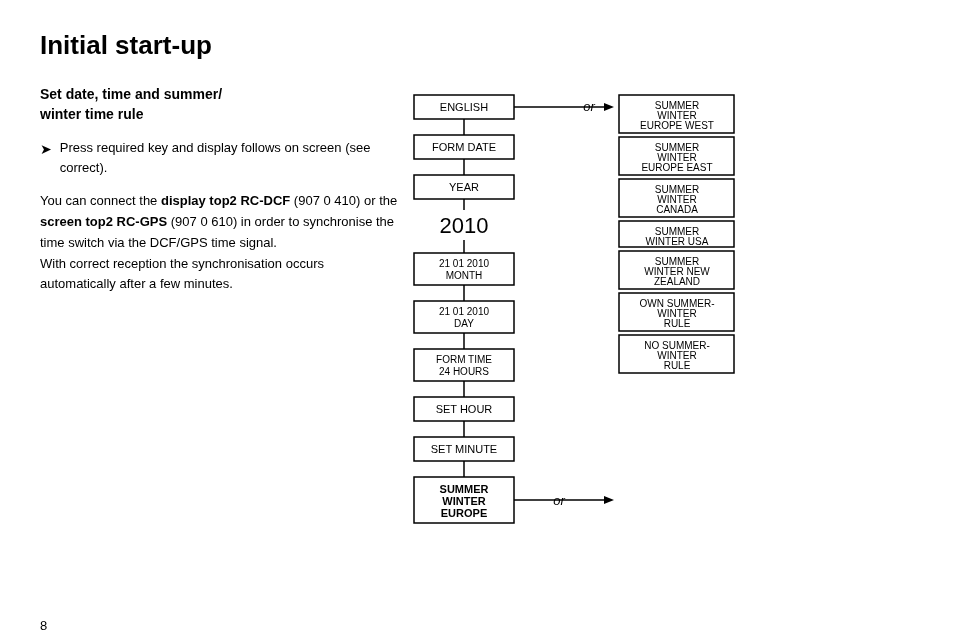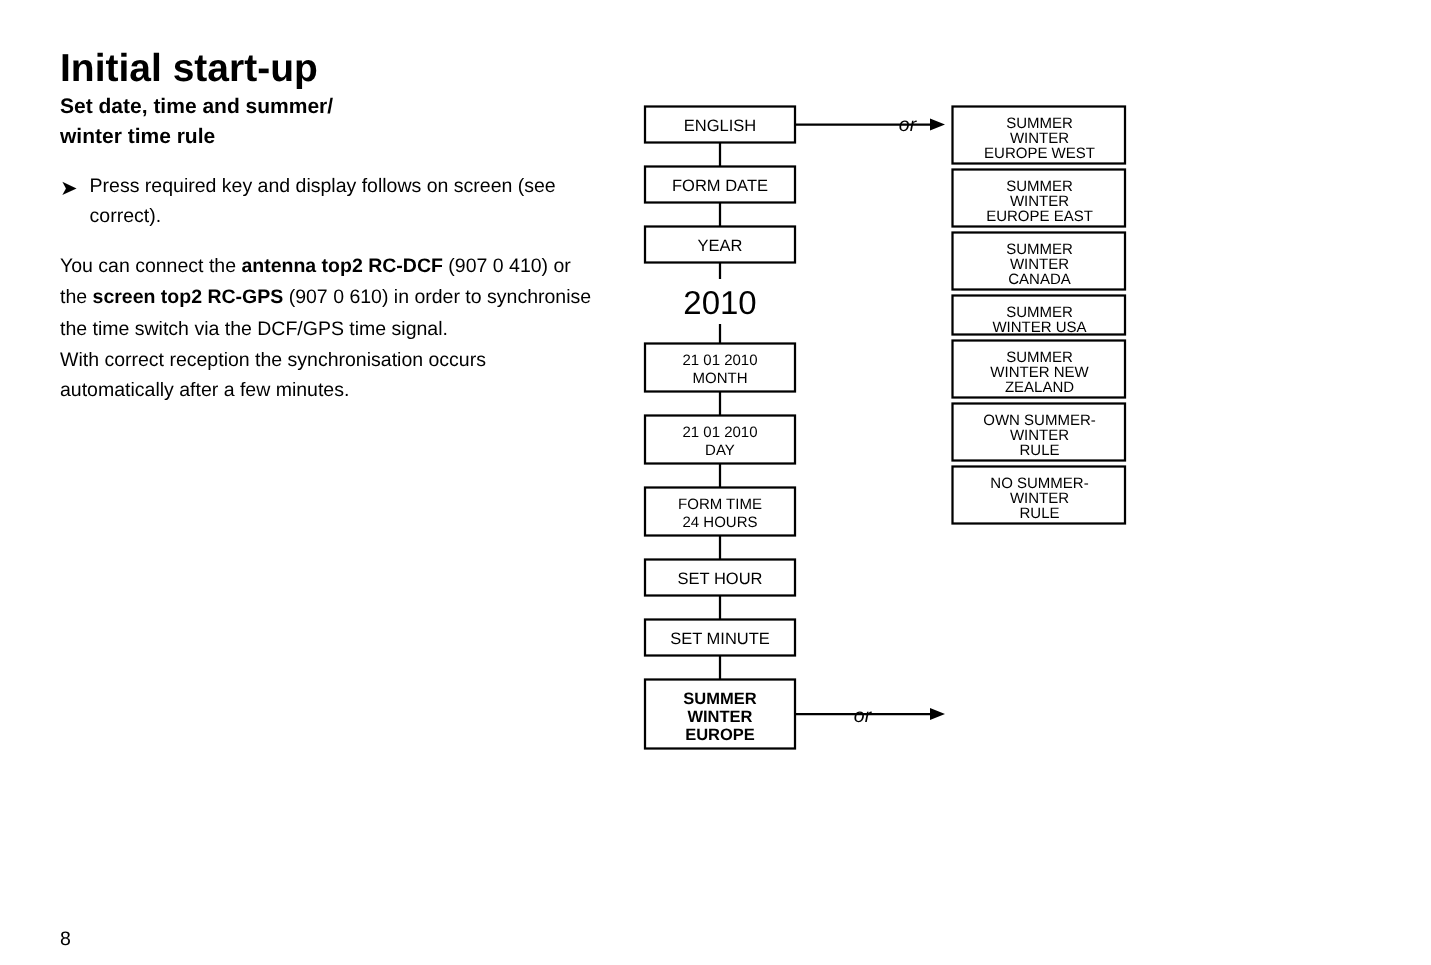--- a/index.html
+++ b/index.html
@@ -9,25 +9,26 @@
       font-size: 13px;
       color: #000;
       width: 954px;
       min-height: 643px;
       padding: 30px 40px 20px 40px;
     }
 
     .page-title {
       font-size: 26px;
       font-weight: bold;
+      margin-bottom: 24px;
     }
 
     .content-area {
       display: flex;
-      gap: 20px;
+      gap: 4px;
     }
 
     .left-panel {
       width: 360px;
       flex-shrink: 0;
     }
 
     .set-date-heading {
       font-size: 14px;
       font-weight: bold;
@@ -86,21 +87,21 @@
 <div class="content-area">
   <div class="left-panel">
     <div class="set-date-heading">Set date, <strong>time and summer/<br>winter time rule</strong></div>
 
     <div class="bullet-item">
       <span class="bullet-arrow">➤</span>
       <span>Press required key and display follows on screen (see correct).</span>
     </div>
 
     <div class="main-paragraph">
-      You can connect the <strong>antenna top2 RC-DCF</strong> (907 0 410) or the <strong>screen top2 RC-GPS</strong> (907 0 610) in order to synchronise the time switch via the DCF/GPS time signal.<br>
+      You can connect the <strong>display top2 RC-DCF</strong> (907 0 410) or the <strong>screen top2 RC-GPS</strong> (907 0 610) in order to synchronise the time switch via the DCF/GPS time signal.<br>
       With correct reception the synchronisation occurs automatically after a few minutes.
     </div>
   </div>
 
   <div class="right-panel">
     <svg class="diagram-svg" viewBox="0 0 490 510">
 
       <rect x="10" y="10" width="100" height="24" fill="white" stroke="black" stroke-width="1.5"></rect>
       <text x="60" y="26" text-anchor="middle" font-size="11" font-family="Arial">ENGLISH</text>
 

